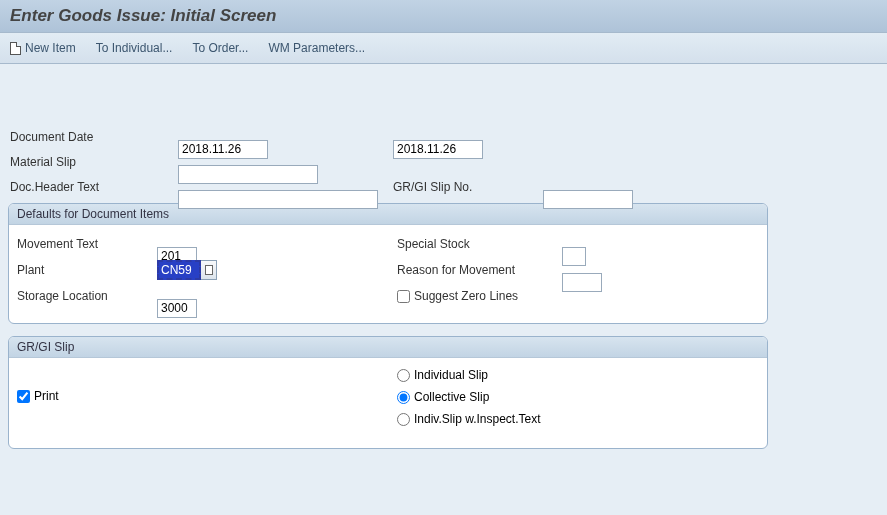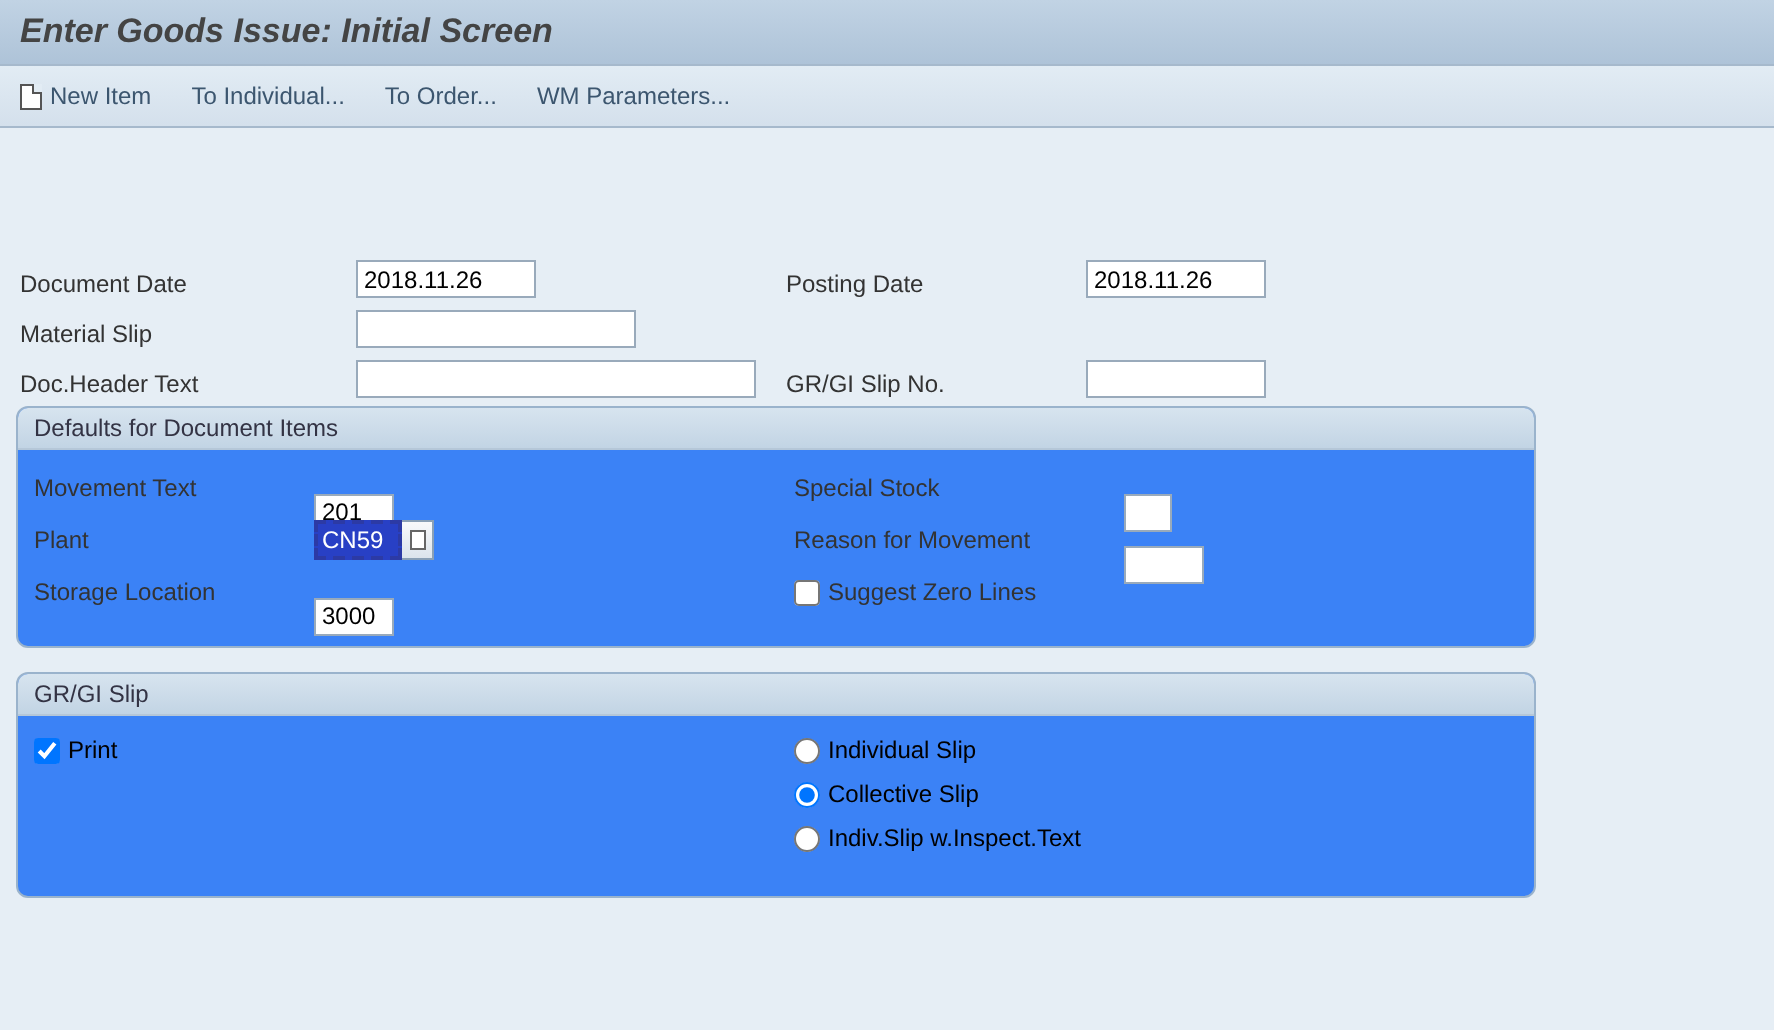--- a/index.html
+++ b/index.html
@@ -54,21 +54,21 @@
       height: 4px;
       background: #e2ecf4;
       border-left: 1px solid #555;
       border-bottom: 1px solid #555;
     }
     .content {
       padding: 60px 8px 8px 8px;
     }
     .form-row {
       display: flex;
-      align-items: flex-end;
+      align-items: center;
       height: 24px;
       margin: 1px 0;
     }
     .label-col1 { width: 170px; color: #333; padding-left: 2px; }
     .input-col1 { width: 215px; }
     .label-col2 { width: 150px; color: #333; }
     .input-col2 { width: 120px; }
     input[type="text"].field {
       height: 19px;
       border: 1px solid #9ab;
@@ -80,21 +80,21 @@
     }
     .w90 { width: 90px; }
     .w140 { width: 140px; }
     .w200 { width: 200px; }
     .w40 { width: 40px; }
     .w24 { width: 24px; }
     .group {
       border: 1px solid #9ab3cc;
       border-radius: 6px;
       margin-top: 4px;
-      background: #3b82f6;
+      background: #ffffff;
       overflow: hidden;
       width: 760px;
     }
     .group-header {
       background: linear-gradient(to bottom, #d7e4ef, #c2d4e4);
       padding: 3px 8px;
       color: #334;
       font-size: 12px;
       border-bottom: 1px solid #b5c7d8;
     }
@@ -177,21 +177,20 @@
   </div>
 </div>
 
 <div class="content">
 
   <div class="form-row">
     <div class="label-col1">Document Date</div>
     <div class="input-col1">
       <input type="text" class="field w90" value="2018.11.26" style="">
     </div>
-    <div class="label-col2">Posting Date</div>
     <div class="input-col2">
       <input type="text" class="field w90" value="2018.11.26" style="">
     </div>
   </div>
 
   <div class="form-row">
     <div class="label-col1">Material Slip</div>
     <div class="input-col1">
       <input type="text" class="field w140" value="" style="">
     </div>
@@ -246,21 +245,21 @@
           <span>Suggest Zero Lines</span>
         </div>
       </div>
     </div>
   </div>
 
   <div class="group" style="margin-top:12px;">
     <div class="group-header">GR/GI Slip</div>
     <div class="slip-body">
       <div style="display:flex;">
-        <div style="width:380px;">
+        <div style="width:380px;margin-top:21px;">
           <div class="print-row">
             <input type="checkbox" class="cb" checked="" style="">
             <span>Print</span>
           </div>
         </div>
         <div>
           <div class="print-row">
             <input type="radio" name="sliptype" class="rb" style="">
             <span>Individual Slip</span>
           </div>

